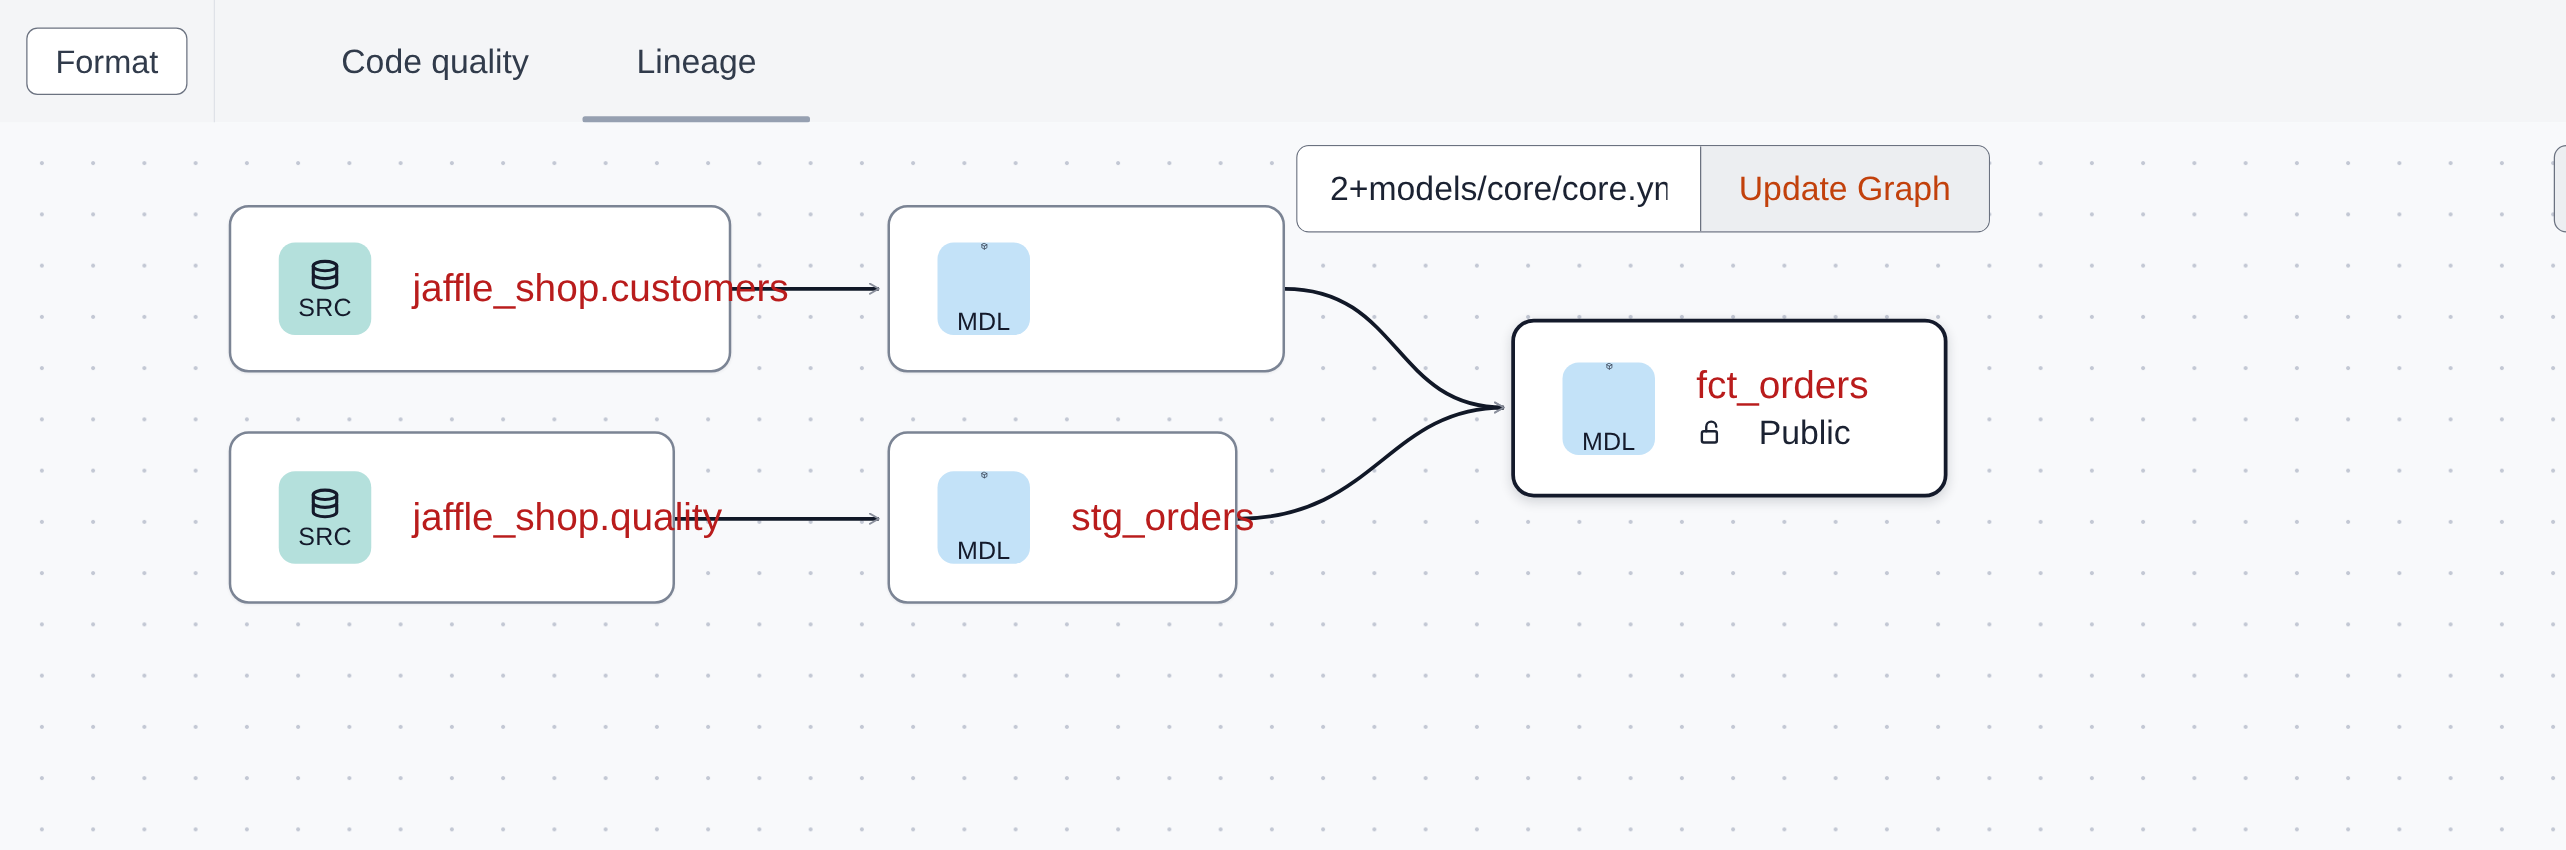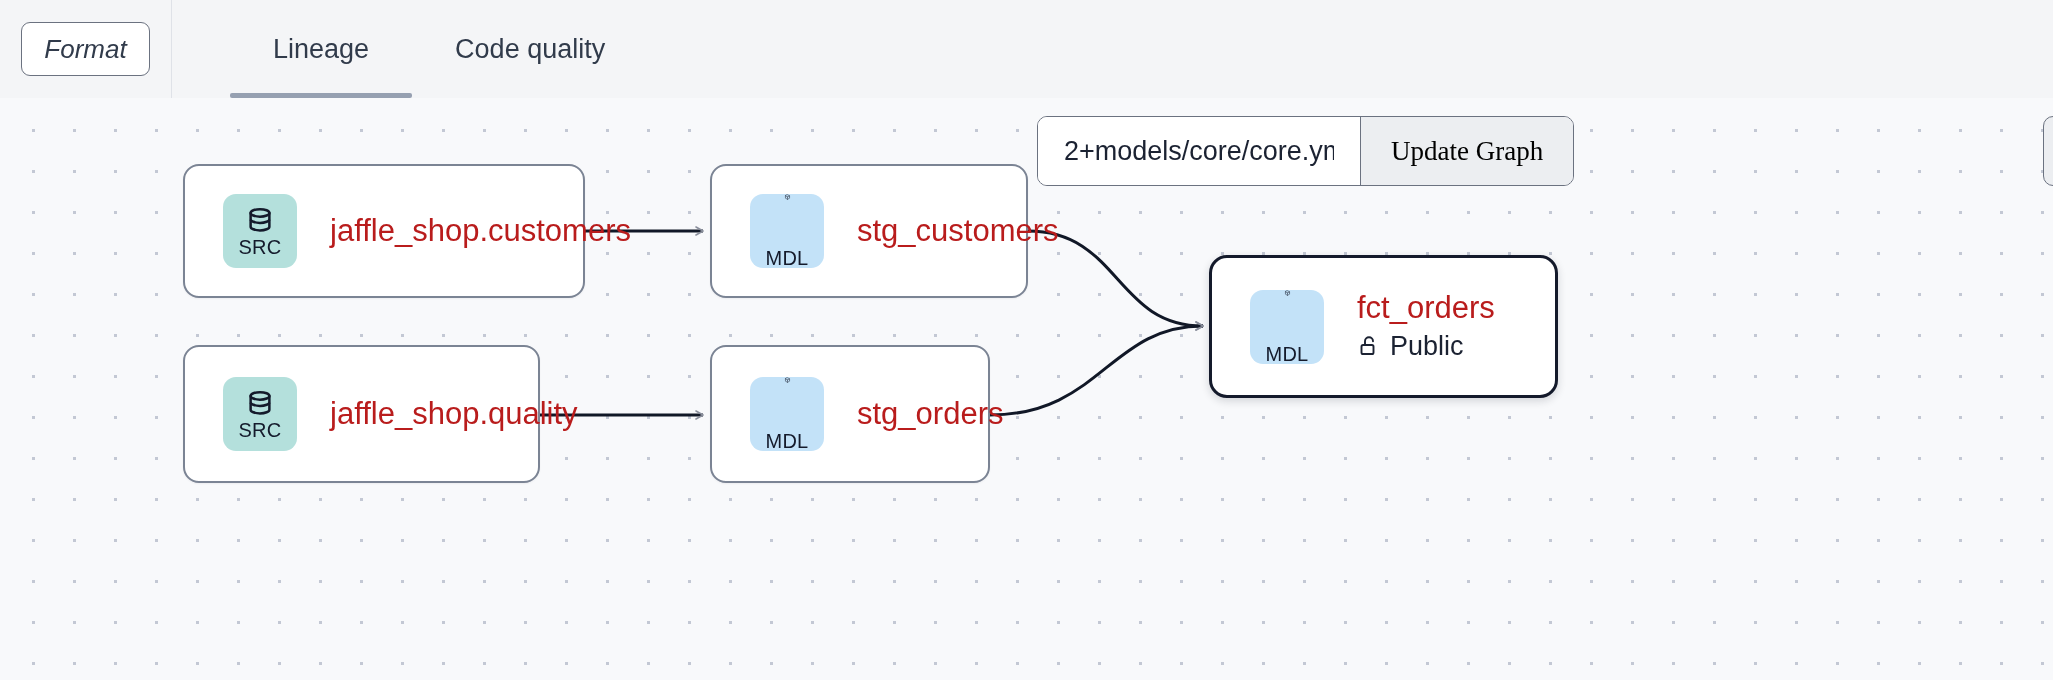--- a/index.html
+++ b/index.html
@@ -32,21 +32,20 @@
   .format-btn {
     background: #ffffff;
     border: 1.6px solid #6b7280;
     border-radius: 9px;
     padding: 13px 22px;
     font-size: 26px;
     color: #313b4b;
     cursor: pointer;
     line-height: 1;
     font-family: "Liberation Sans", sans-serif;
-    font-style: italic;
   }
   .tabs {
     display: flex;
     align-items: flex-start;
     height: 98px;
     padding-left: 58px;
     gap: 0px;
   }
   .tab {
     height: 98px;
@@ -130,21 +129,21 @@
   .node-body { display: flex; flex-direction: column; gap: 5px; }
   .node-title {
     font-size: 31px;
     color: #b91c1c;
     line-height: 1.12;
     white-space: nowrap;
   }
   .node-sub {
     display: flex;
     align-items: center;
-    gap: 9px;
+    gap: 26px;
     font-size: 27px;
     color: #1b2232;
     text-align: center;
   }
   .node-sub svg { display: block; }
 
   
   #node-src-customers { left: 183px; top: 66px;  width: 402px; height: 134px; }
   #node-src-orders    { left: 183px; top: 247px; width: 357px; height: 138px; }
   #node-stg-customers { left: 710px; top: 66px;  width: 318px; height: 134px; }
@@ -172,46 +171,46 @@
     color: #1b2232;
     width: 322px;
     font-family: "Liberation Sans", sans-serif;
   }
   .update-btn {
     border: none;
     border-left: 1.6px solid #6b7280;
     background: #eceef1;
     padding: 0 30px;
     font-size: 27px;
-    color: #000000;
+    color: #c2410c;
     cursor: pointer;
     white-space: nowrap;
-    font-family: Liberation Serif, serif;
+    font-family: Liberation Sans, sans-serif;
   }
   .side-btn {
     position: absolute;
     left: 2043px; top: 18px;
     height: 70px;
     width: 90px;
     background: #eceef1;
     border: 1.6px solid #6b7280;
     border-radius: 10px;
     cursor: pointer;
   }
 </style>
 </head>
 <body>
 
 <div class="topbar">
   <div class="topbar-left">
     <button class="format-btn">Format</button>
   </div>
   <div class="tabs">
+    <div class="tab">Code quality</div>
     <div class="tab active">Lineage</div>
-    <div class="tab">Code quality</div>
   </div>
 </div>
 
 <div class="canvas">
 
   <svg class="edges-svg" viewBox="0 0 2053 582" preserveAspectRatio="none">
     <defs>
       <marker id="arrow" markerWidth="11" markerHeight="11" refX="9" refY="5" orient="auto" markerUnits="userSpaceOnUse">
         <path d="M2,1 L9,5 L2,9" fill="none" stroke="#8a8f9c" stroke-width="1.6" stroke-linecap="round" stroke-linejoin="round"></path>
       </marker>
@@ -255,23 +254,20 @@
   </div>
 
   <div class="node" id="node-stg-customers">
     <div class="badge mdl">
       <svg width="31" height="31" viewBox="0 0 24 24" fill="none" stroke="#141a2b" stroke-width="1.9" stroke-linecap="round" stroke-linejoin="round">
         <path d="M12 2.8 L20.2 7.2 V16.8 L12 21.2 L3.8 16.8 V7.2 Z"></path>
         <path d="M3.8 7.2 L12 11.6 L20.2 7.2"></path>
         <path d="M12 11.6 V21.2"></path>
       </svg>
       <span class="badge-text">MDL</span>
-    </div>
-    <div class="node-body">
-      <div class="node-title">stg_customers</div>
     </div>
   </div>
 
   <div class="node" id="node-stg-orders">
     <div class="badge mdl">
       <svg width="31" height="31" viewBox="0 0 24 24" fill="none" stroke="#141a2b" stroke-width="1.9" stroke-linecap="round" stroke-linejoin="round">
         <path d="M12 2.8 L20.2 7.2 V16.8 L12 21.2 L3.8 16.8 V7.2 Z"></path>
         <path d="M3.8 7.2 L12 11.6 L20.2 7.2"></path>
         <path d="M12 11.6 V21.2"></path>
       </svg>

